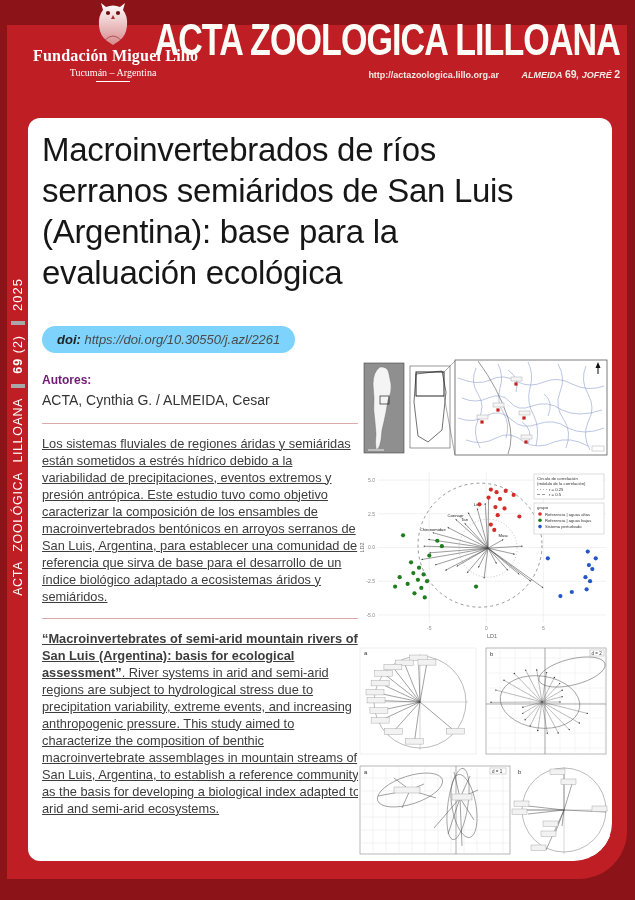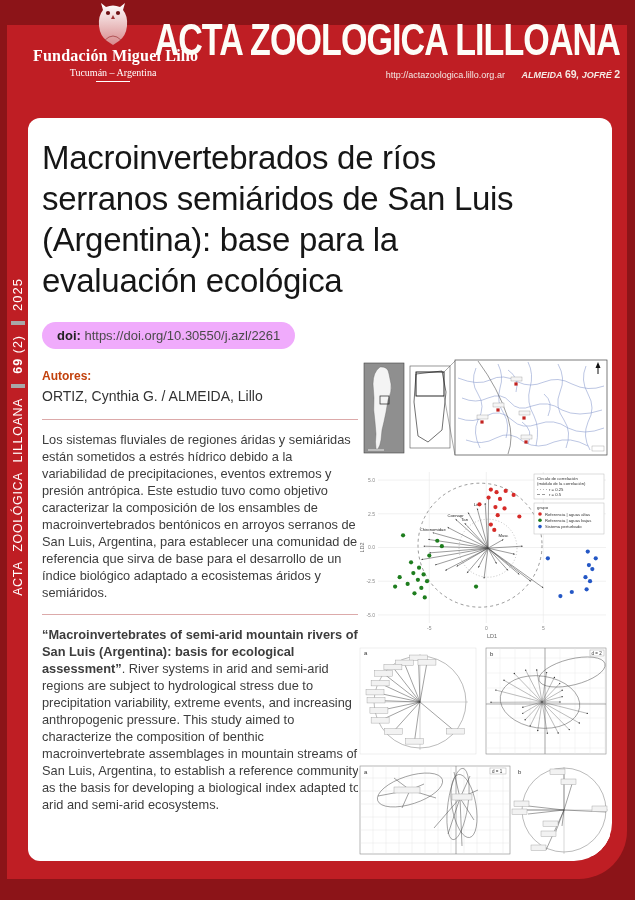--- a/index.html
+++ b/index.html
@@ -13,45 +13,45 @@
   .logo-block{position:absolute;left:20px;top:2px;width:160px;text-align:center;color:#fff;}
   .owl{display:block;margin:0 auto;}
   .foundation-name{font-family:"Liberation Serif","DejaVu Serif",serif;font-weight:bold;
                    font-size:16px;letter-spacing:.2px;margin-top:1px;white-space:nowrap;}
   .foundation-loc{font-family:Liberation Serif, serif;font-size:10px;margin-top:2px;}
   .logo-underline{width:34px;height:1px;background:#fff;margin:3px auto 0;}
   .masthead{position:absolute;right:15px;top:16px;text-align:right;color:#fdfdf8;}
   .masthead-title{font-size:37px;font-weight:bold;letter-spacing:-1px;white-space:nowrap;
                   transform:scale(.92,1.18);transform-origin:right top;}
   .masthead-meta{margin-top:10px;font-size:9px;color:#f4e9e4;}
-  .masthead-meta .url{font-weight:normal;margin-right:14px;}
+  .masthead-meta .url{font-weight:bold;margin-right:20px;}
   .masthead-meta .it{font-style:italic;font-weight:bold;}
   .masthead-meta .num{font-weight:bold;font-size:10.5px;}
   
   .sidebar{position:absolute;left:7px;top:118px;bottom:21px;width:21px;display:flex;
            flex-direction:column;align-items:center;color:#fff;}
   .v-text{writing-mode:vertical-rl;transform:rotate(180deg);font-size:13px;letter-spacing:1px;
           white-space:nowrap;}
   .v-year{margin-top:160px;}
   .v-vol{font-size:12.5px;}
   .v-journal{font-size:12.5px;letter-spacing:.6px;word-spacing:6px;}
   .divider{width:14px;height:4px;background:#a8a8a8;margin:10px 0;}
   
   .card{position:absolute;left:28px;right:23px;top:118px;bottom:39px;background:#ffffff;
         border-radius:12px 12px 38px 12px;overflow:hidden;}
-  .left-col{position:absolute;left:14px;top:20px;width:318px;}
+  .left-col{position:absolute;left:14px;top:12px;width:318px;}
   .title{font-size:33px;line-height:1.24;color:#161616;font-weight:400;white-space:pre-line;
          width:560px;letter-spacing:-.3px;}
-  .doi-pill{display:inline-block;margin-top:20px;background:#f0abfc;border-radius:15px;
-            padding:6px 15px;font-size:13px;color:#4a4a4a;}
+  .doi-pill{display:inline-block;margin-top:32px;background:#7dd3fc;border-radius:15px;
+            padding:6px 15px;font-size:13px;color:#4a4a4a;font-style:italic;}
   .doi-pill b{color:#222;}
-  .authors-label{margin-top:20px;font-size:12px;font-weight:bold;color:#c2410c;}
+  .authors-label{margin-top:20px;font-size:12px;font-weight:bold;color:#701a75;}
   .authors-line{font-size:14px;color:#333;margin-top:4px;line-height:1.35;}
   .rule{height:1px;background:#dcaaaa;margin:13px 0 11px;}
-  .abstract{font-size:12.8px;line-height:1.33;color:#3d3d3d;}
+  .abstract{font-size:12.8px;line-height:1.33;color:#3d3d3d;text-decoration:underline;}
   .kw{margin-top:12px;font-size:10.3px;line-height:1.35;color:#555;}
   .kw b{color:#3a3a3a;}
   
   .fig{position:absolute;background:#fff;}
   .fig-map{left:330px;top:240px;width:254px;height:100px;}
   .fig-lda{left:330px;top:350px;width:252px;height:175px;}
   .fig-3{left:330px;top:528px;width:252px;height:110px;}
   .fig-4{left:330px;top:646px;width:252px;height:92px;}
   svg{display:block;}
 </style>
@@ -101,21 +101,21 @@
   </div>
 
   <div class="card">
     <div class="left-col">
       <div class="title">Macroinvertebrados de ríos
 serranos semiáridos de San Luis
 (Argentina): base para la
 evaluación ecológica</div>
       <div class="doi-pill"><b>doi:</b><span> https://doi.org/10.30550/j.azl/2261</span></div>
       <div class="authors-label">Autores:</div>
-      <div class="authors-line">ORTIZ, Cynthia G. / ALMEIDA, Lillo</div>
+      <div class="authors-line">ACTA, Cynthia G. / ALMEIDA, Cesar</div>
       <div class="rule"></div>
       <div class="abstract">Los sistemas fluviales de regiones áridas y semiáridas están sometidos a estrés hídrico debido a la variabilidad de precipitaciones, eventos extremos y presión antrópica. Este estudio tuvo como objetivo caracterizar la composición de los ensambles de macroinvertebrados bentónicos en arroyos serranos de San Luis, Argentina, para establecer una comunidad de referencia que sirva de base para el desarrollo de un índice biológico adaptado a ecosistemas áridos y semiáridos.</div>
       <div class="rule"></div>
       <div class="abstract"><b>“Macroinvertebrates of semi-arid mountain rivers of San Luis (Argentina): basis for ecological assessment”</b><span>. River systems in arid and semi-arid regions are subject to hydrological stress due to precipitation variability, extreme events, and increasing anthropogenic pressure. This study aimed to characterize the composition of benthic macroinvertebrate assemblages in mountain streams of San Luis, Argentina, to establish a reference community as the basis for developing a biological index adapted to arid and semi-arid ecosystems.</span></div>
       
     </div>
 
     <div class="fig fig-map">
       <svg id="svg-map" width="254" height="100" viewBox="0 0 254 100">
           <rect x="0" y="0" width="254" height="100" fill="#fff"></rect>

